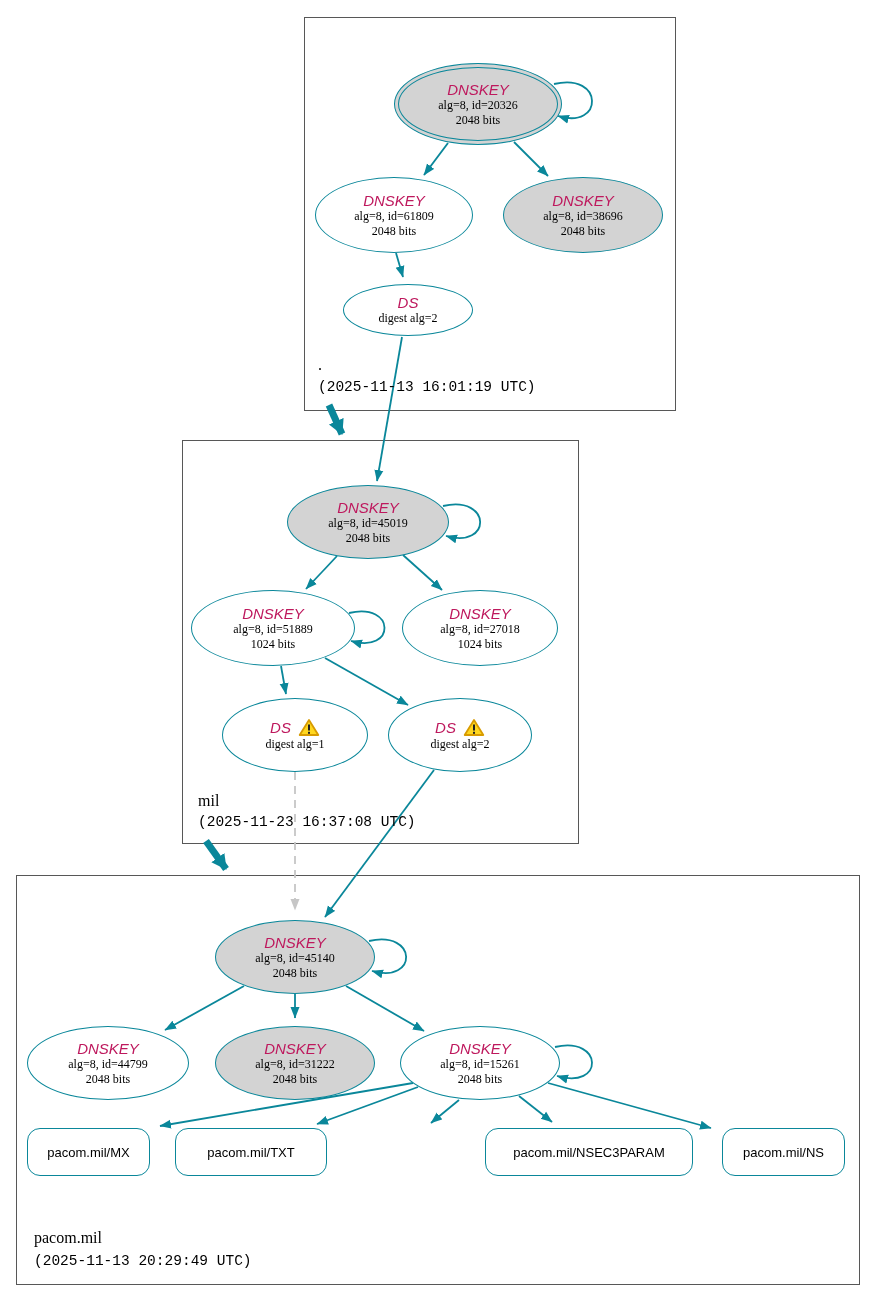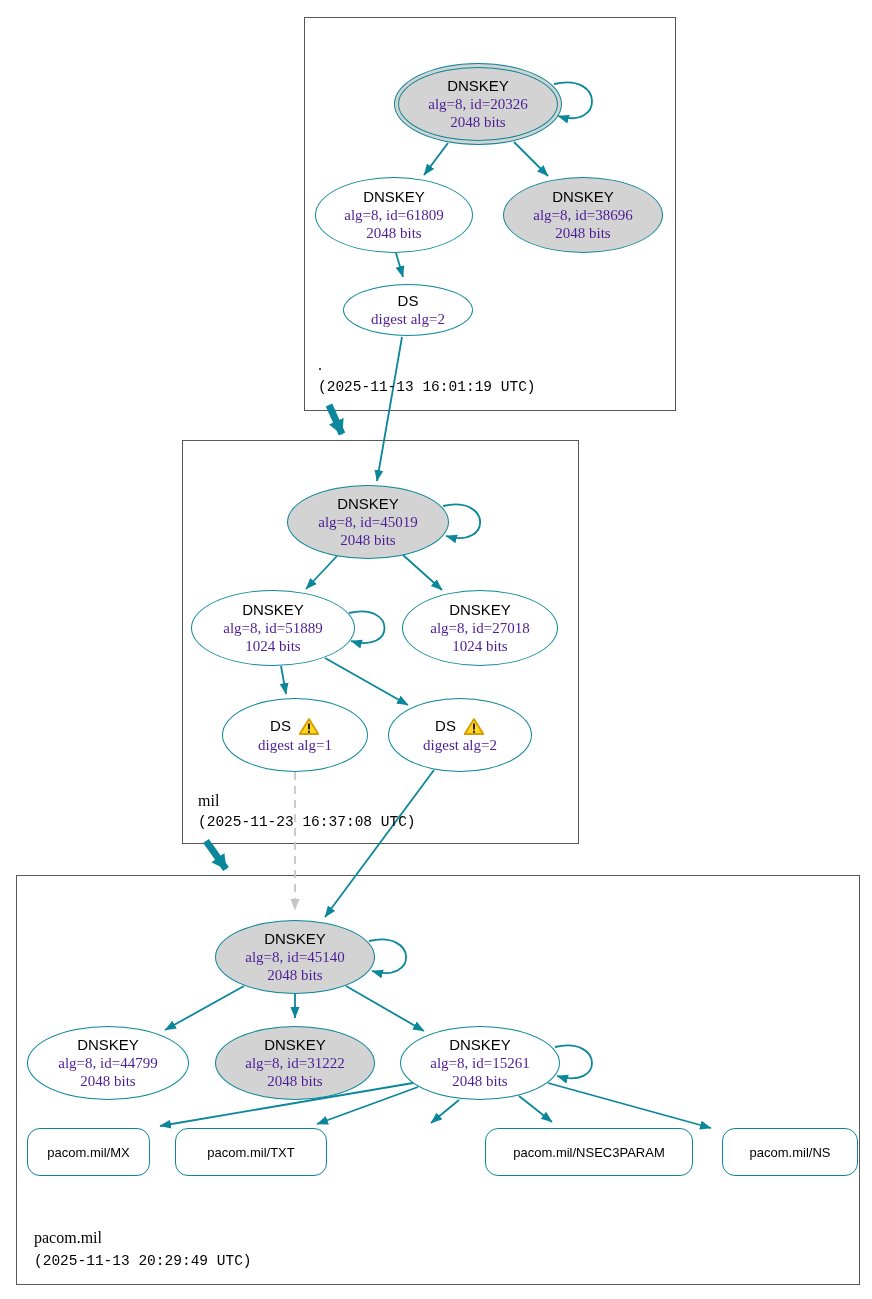--- a/index.html
+++ b/index.html
@@ -9,22 +9,22 @@
   }
   .zone-box{position:absolute;border:1px solid #575757;background:transparent;z-index:0;}
   svg.edges{position:absolute;left:0;top:0;z-index:1;}
   .node{
     position:absolute;border:1.7px solid #0a879a;border-radius:50%;
     display:flex;flex-direction:column;align-items:center;justify-content:center;
     background:#fff;z-index:2;text-align:center;box-sizing:border-box;
   }
   .node.sep{background:#d3d3d3;}
   .inner-ring{position:absolute;inset:3px;border:1.7px solid #0a879a;border-radius:50%;pointer-events:none;}
-  .node-title{font-family:"Liberation Sans",sans-serif;font-size:15px;line-height:1.15;color:#000000;}
-  .node-detail{font-family:"Liberation Serif",serif;font-size:15px;line-height:1.2;color:#4c1d95;}
+  .node-title{font-family:"Liberation Sans",sans-serif;font-size:15px;line-height:1.15;color:#be185d;font-style:italic;}
+  .node-detail{font-family:"Liberation Serif",serif;font-size:12px;line-height:1.2;color:#000000;}
   .title-row{display:flex;align-items:center;justify-content:center;gap:7px;}
   .warn-svg{display:block;}
   .rrset{
     position:absolute;border:1.7px solid #0a879a;border-radius:13px;background:#fff;
     display:flex;align-items:center;justify-content:center;
     font-family:"Liberation Sans",sans-serif;font-size:13px;z-index:2;box-sizing:border-box;
   }
   .zone-label{position:absolute;font-family:"Liberation Serif",serif;font-size:16px;line-height:1.1;z-index:2;}
   .zone-ts{position:absolute;font-family:Liberation Mono, monospace;font-size:14.5px;line-height:1.1;z-index:2;}
 </style>
@@ -161,18 +161,18 @@
   </div>
   <div class="node" style="left:400px;top:1026px;width:160px;height:74px">
     <div class="node-title">DNSKEY</div>
     <div class="node-detail">alg=8, id=15261</div>
     <div class="node-detail">2048 bits</div>
   </div>
 
   <div class="rrset" style="left:27px;top:1128px;width:123px;height:48px">pacom.mil/MX</div>
   <div class="rrset" style="left:175px;top:1128px;width:152px;height:48px">pacom.mil/TXT</div>
   <div class="rrset" style="left:485px;top:1128px;width:208px;height:48px">pacom.mil/NSEC3PARAM</div>
-  <div class="rrset" style="left:722px;top:1128px;width:136px;height:48px">pacom.mil/NS</div>
+  <div class="rrset" style="left:722px;top:1128px;width:123px;height:48px">pacom.mil/NS</div>
 
   <div class="zone-label" style="left:34px;top:1229px">pacom.mil</div>
   <div class="zone-ts" style="left:34px;top:1254px">(2025-11-13 20:29:49 UTC)</div>
 
 </div>
 
 </body></html>

